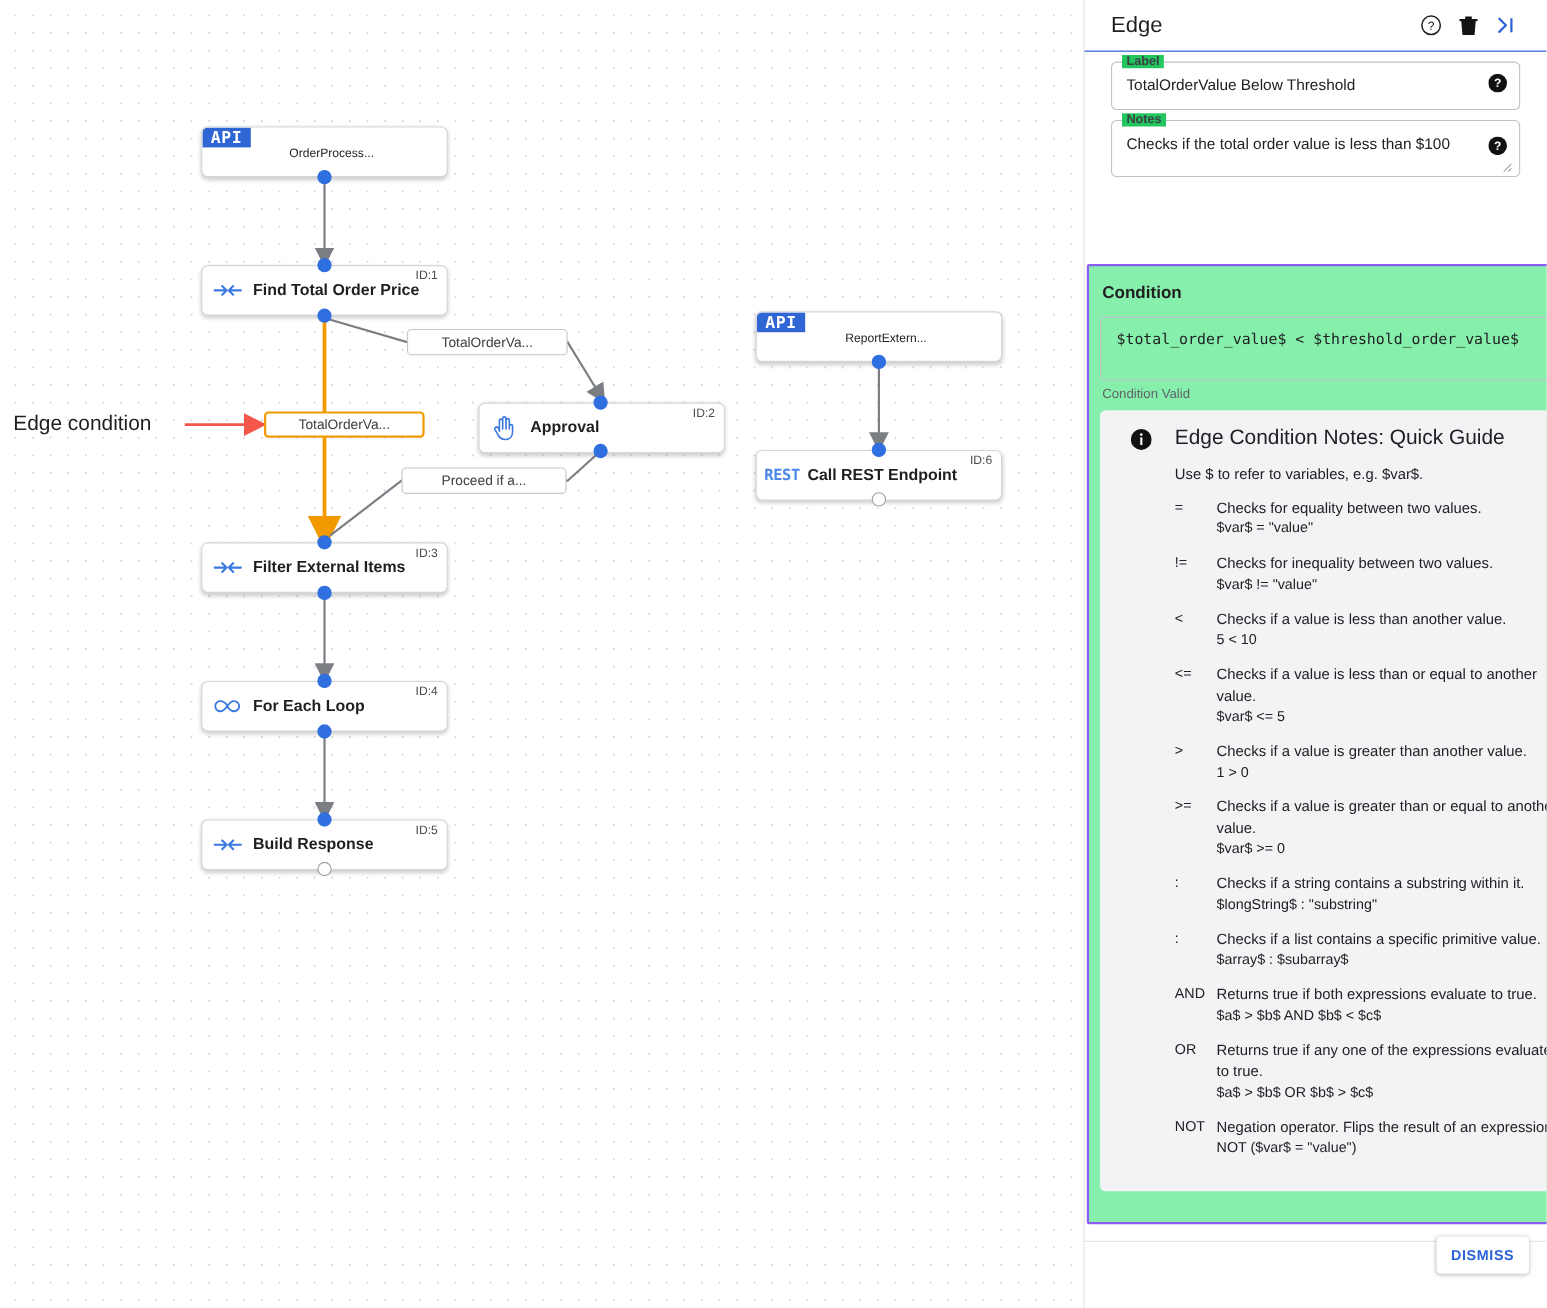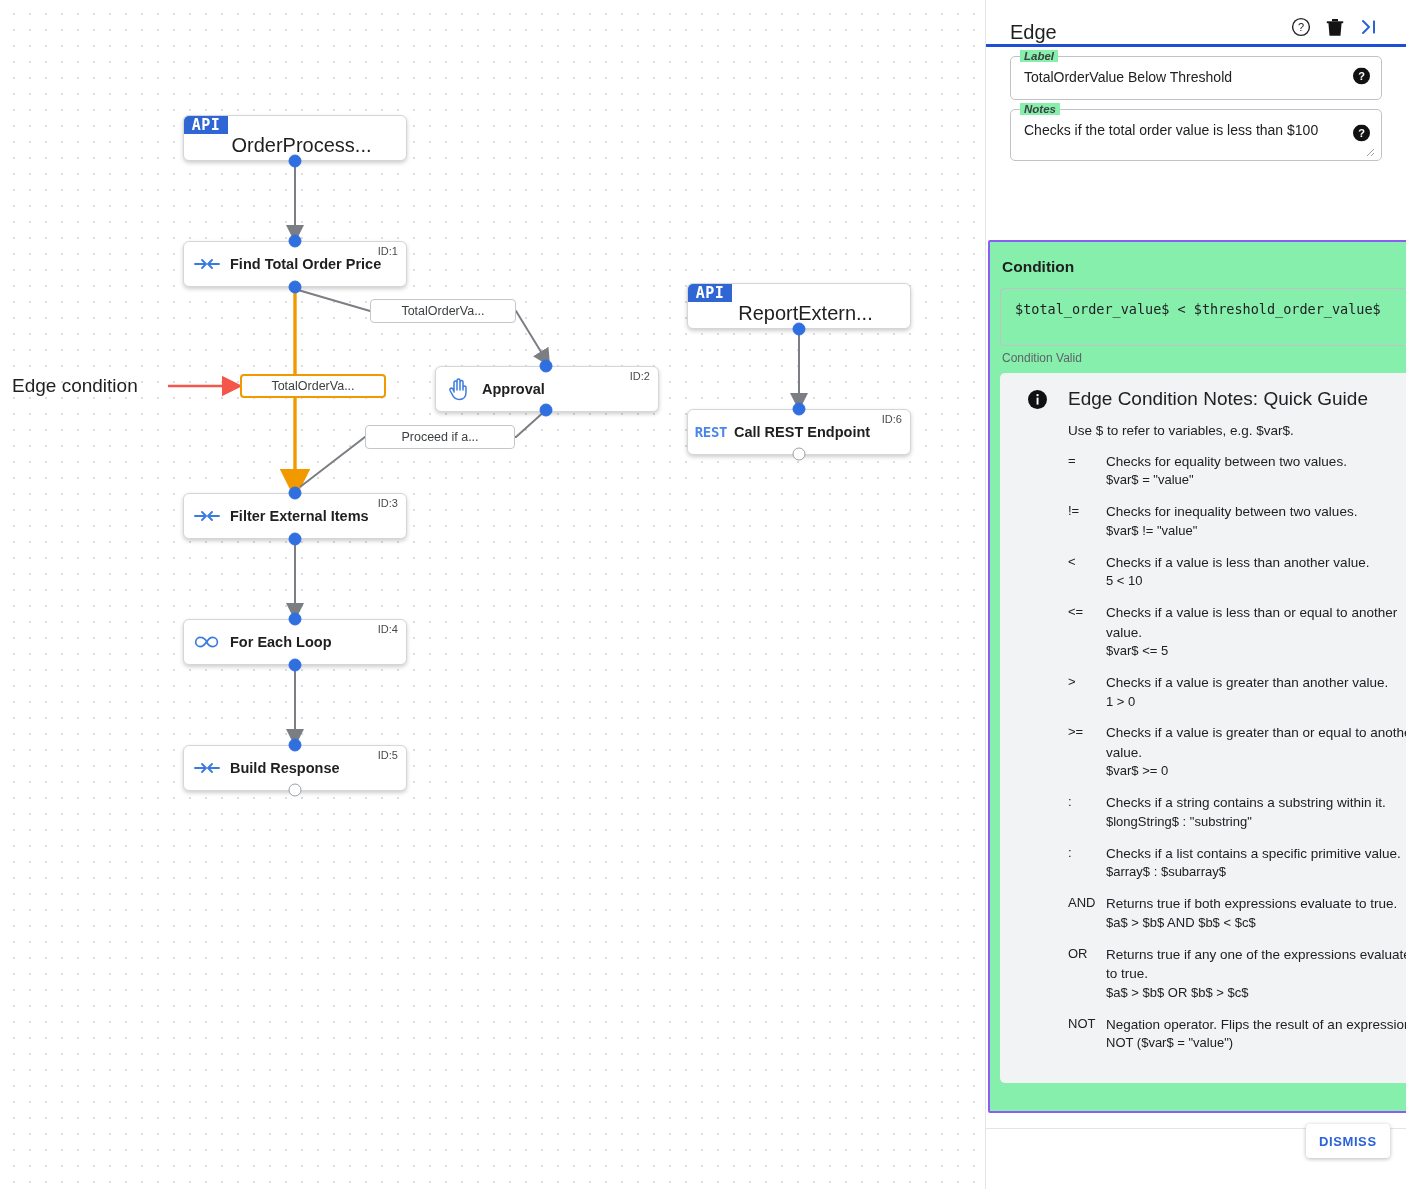--- a/index.html
+++ b/index.html
@@ -41,21 +41,21 @@
     font-size:11px; color:#4a4a4a; font-weight:400;
   }
   
   .node.api{ padding:0; overflow:hidden;flex-direction:column; }
   .node.api .apitile{
     width:44px; align-self:stretch; background:#2f66d4;
     display:flex; align-items:center; justify-content:center;
     color:#fff; font-family:"DejaVu Sans Mono", monospace;
     font-size:15px; font-weight:700; letter-spacing:0.5px;
   }
-  .node.api .nlabel{ margin-left:13px; font-weight:400; font-size:20px; }
+  .node.api .nlabel{ margin-left:13px; font-weight:400; font-size:11px; }
 
   .node .icon{
     width:46px; display:flex; align-items:center; justify-content:center;
     color:#3b7ae0; flex:0 0 46px;
   }
   .node .icon.resttext{
     font-family:"DejaVu Sans Mono", monospace;
     font-size:14px; font-weight:700; color:#4a86e8; letter-spacing:-0.3px;
   }
 
@@ -79,43 +79,43 @@
     position:absolute; left:12px; top:375px;
     font-size:19px; color:#1f1f1f; white-space:nowrap;
   }
 
   
   #panel{
     position:absolute; left:985px; top:0; width:421px; height:1189px;
     background:#ffffff; border-left:1px solid #e3e4e6;
   }
   #panel-header{
-    height:47px; border-bottom:3px solid #1d4ed8;
-    display:flex; align-items:flex-end; padding:0 20px 0 24px;
+    height:47px; border-bottom:1px solid #1d4ed8;
+    display:flex; align-items:center; padding:0 20px 0 24px;
   }
   #panel-header .ptitle{ font-size:20px; color:#1f1f1f; flex:1; }
   .hicon{ width:34px; height:34px; display:flex; align-items:center; justify-content:center; }
 
   .section{ padding:0 14px; }
   .sec-head{
     display:flex; align-items:center; justify-content:space-between;
     padding:18px 10px 10px 10px;
   }
   .sec-head .stitle{ font-size:15.5px; font-weight:700; color:#1f1f1f; }
   .chev{ width:18px; height:18px; }
 
   .field{
     position:relative; margin:9px 10px 0 10px;
     border:1px solid #bfc2c6; border-radius:5px;
     padding:12px 44px 12px 13px;
     min-height:39px;
   }
   .field .legend{
-    position:absolute; top:-7px; left:9px; background:#86efac;
-    padding:0 4px; font-size:11.5px; color:#3c4043; font-weight:700;font-style:italic;
+    position:absolute; top:-7px; left:9px; background:#22c55e;
+    padding:0 4px; font-size:11.5px; color:#3c4043; font-weight:700;
   }
   .field .val{ font-size:14px; color:#202124; line-height:1.25; }
   .field .qmark{
     position:absolute; right:11px; top:50%; transform:translateY(-50%);
   }
   .field.notes{ min-height:52px; padding-bottom:16px; }
   .resize-grip{
     position:absolute; right:6px; bottom:3px; width:10px; height:10px;
     color:#9aa0a6; font-size:11px; line-height:10px;
   }

